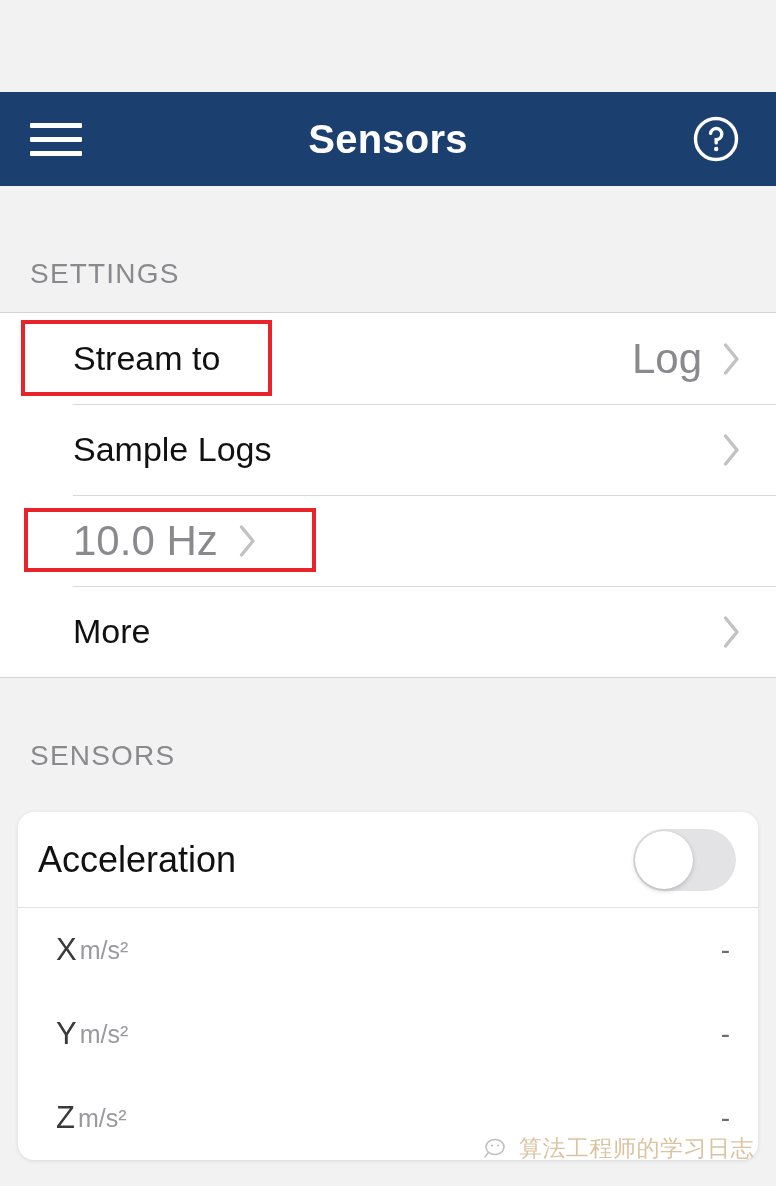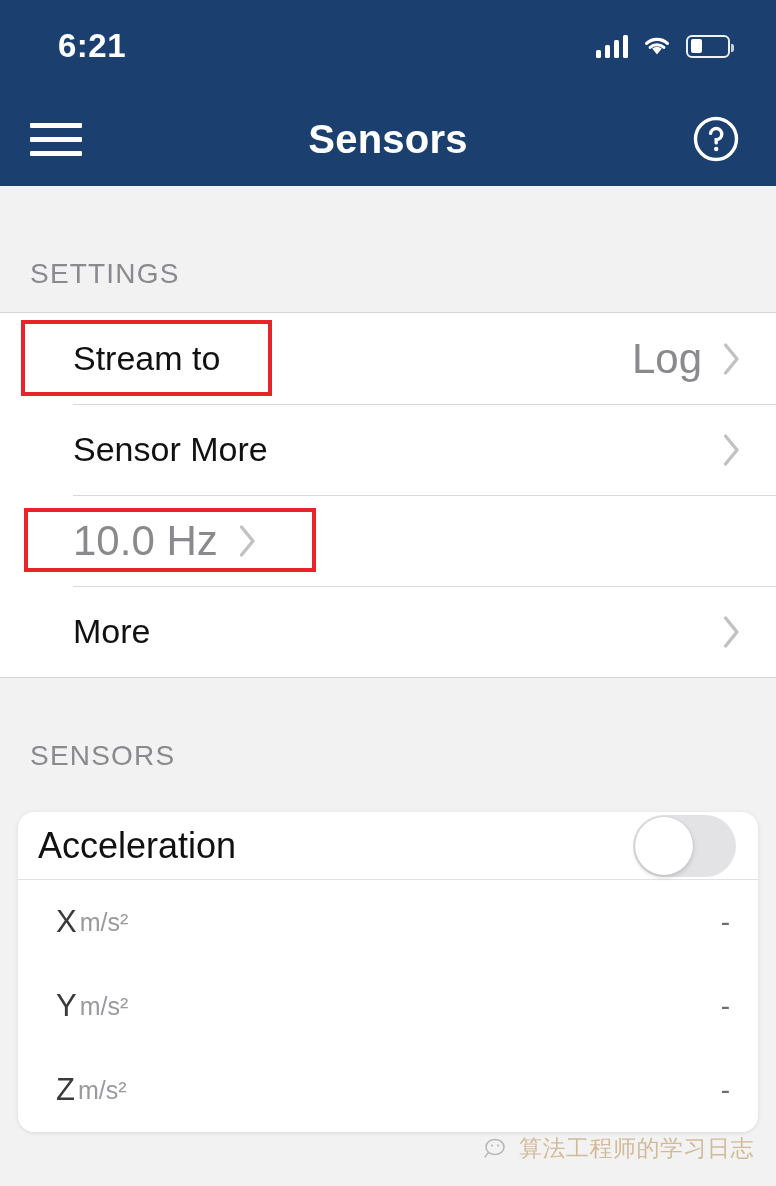--- a/index.html
+++ b/index.html
@@ -207,21 +207,21 @@
   }
 
   .card {
     background: #ffffff;
     border-radius: 16px;
     box-shadow: 0 1px 4px rgba(0,0,0,0.10);
     overflow: hidden;
   }
 
   .card-head {
-    height: 68px;
+    height: 96px;
     display: flex;
     align-items: center;
     justify-content: space-between;
     padding: 0 22px 0 20px;
     border-bottom: 1px solid #e2e2e4;
   }
 
   .card-title {
     font-size: 36px;
     color: #111111;
@@ -293,39 +293,20 @@
     font-size: 23px;
     color: #a16207;
     letter-spacing: 0.5px;
   }
 </style>
 </head>
 <body>
 
 <div id="screen">
 
-  <div class="status-bar">
-    <div class="status-time">6:21</div>
-    <div class="status-icons">
-      <span class="signal-icon">
-        <i></i>
-          <i></i>
-          <i></i>
-          <i></i>
-      </span>
-      <svg class="wifi-icon" viewBox="0 0 30 24">
-        <path d="M15 20.5 L10.2 14.6 a7.6 7.6 0 0 1 9.6 0 Z" fill="#ffffff"></path>
-        <path d="M4.6 9.4 a15.5 15.5 0 0 1 20.8 0" stroke="#ffffff" stroke-width="3.2" fill="none" stroke-linecap="round"></path>
-        <path d="M8.1 13.4 a10.3 10.3 0 0 1 13.8 0" stroke="#ffffff" stroke-width="3" fill="none" stroke-linecap="round"></path>
-      </svg>
-      <span class="battery-icon">
-        <span class="battery-fill" style="width: 32%;"></span>
-      </span>
-    </div>
-  </div>
 
   <div class="nav-bar">
     <div class="hamburger">
       <span></span>
         <span></span>
         <span></span>
     </div>
     <div class="nav-title">Sensors</div>
     <svg class="help-icon" viewBox="0 0 48 48">
       <circle cx="24" cy="24" r="20.5" fill="none" stroke="#ffffff" stroke-width="3.4"></circle>
@@ -342,21 +323,21 @@
 
       <div class="row">
         <span class="row-label">Stream to</span>
         <span class="row-value">Log</span>
         <svg class="chevron" viewBox="0 0 20 34">
           <path d="M3.5 3 L15 17 L3.5 31" fill="none" stroke="#c2c2c4" stroke-width="3.4" stroke-linecap="round" stroke-linejoin="round"></path>
         </svg>
       </div>
 
       <div class="row">
-        <span class="row-label">Sensor More</span>
+        <span class="row-label">Sample Logs</span>
         <span class="row-value"></span>
         <svg class="chevron" viewBox="0 0 20 34">
           <path d="M3.5 3 L15 17 L3.5 31" fill="none" stroke="#c2c2c4" stroke-width="3.4" stroke-linecap="round" stroke-linejoin="round"></path>
         </svg>
       </div>
 
       <div class="row">
         <span class="row-value">10.0 Hz</span>
         <svg class="chevron" viewBox="0 0 20 34">
           <path d="M3.5 3 L15 17 L3.5 31" fill="none" stroke="#c2c2c4" stroke-width="3.4" stroke-linecap="round" stroke-linejoin="round"></path>

